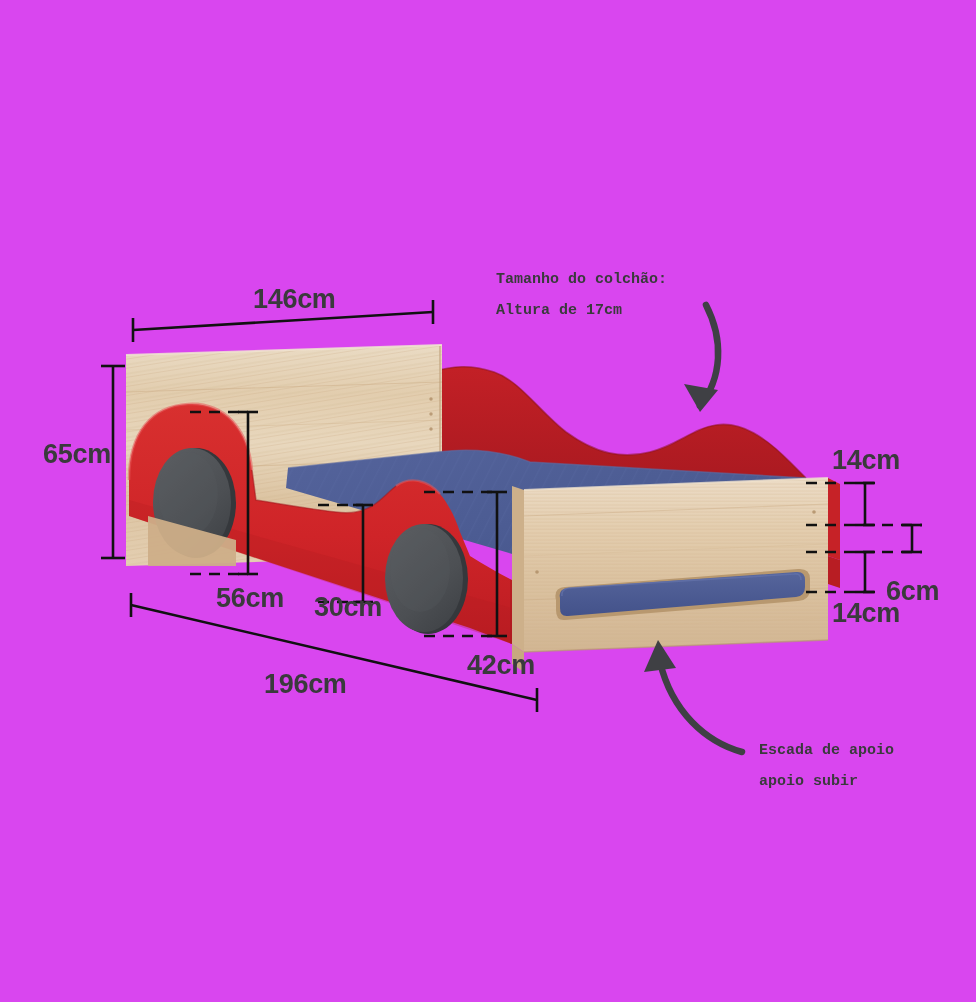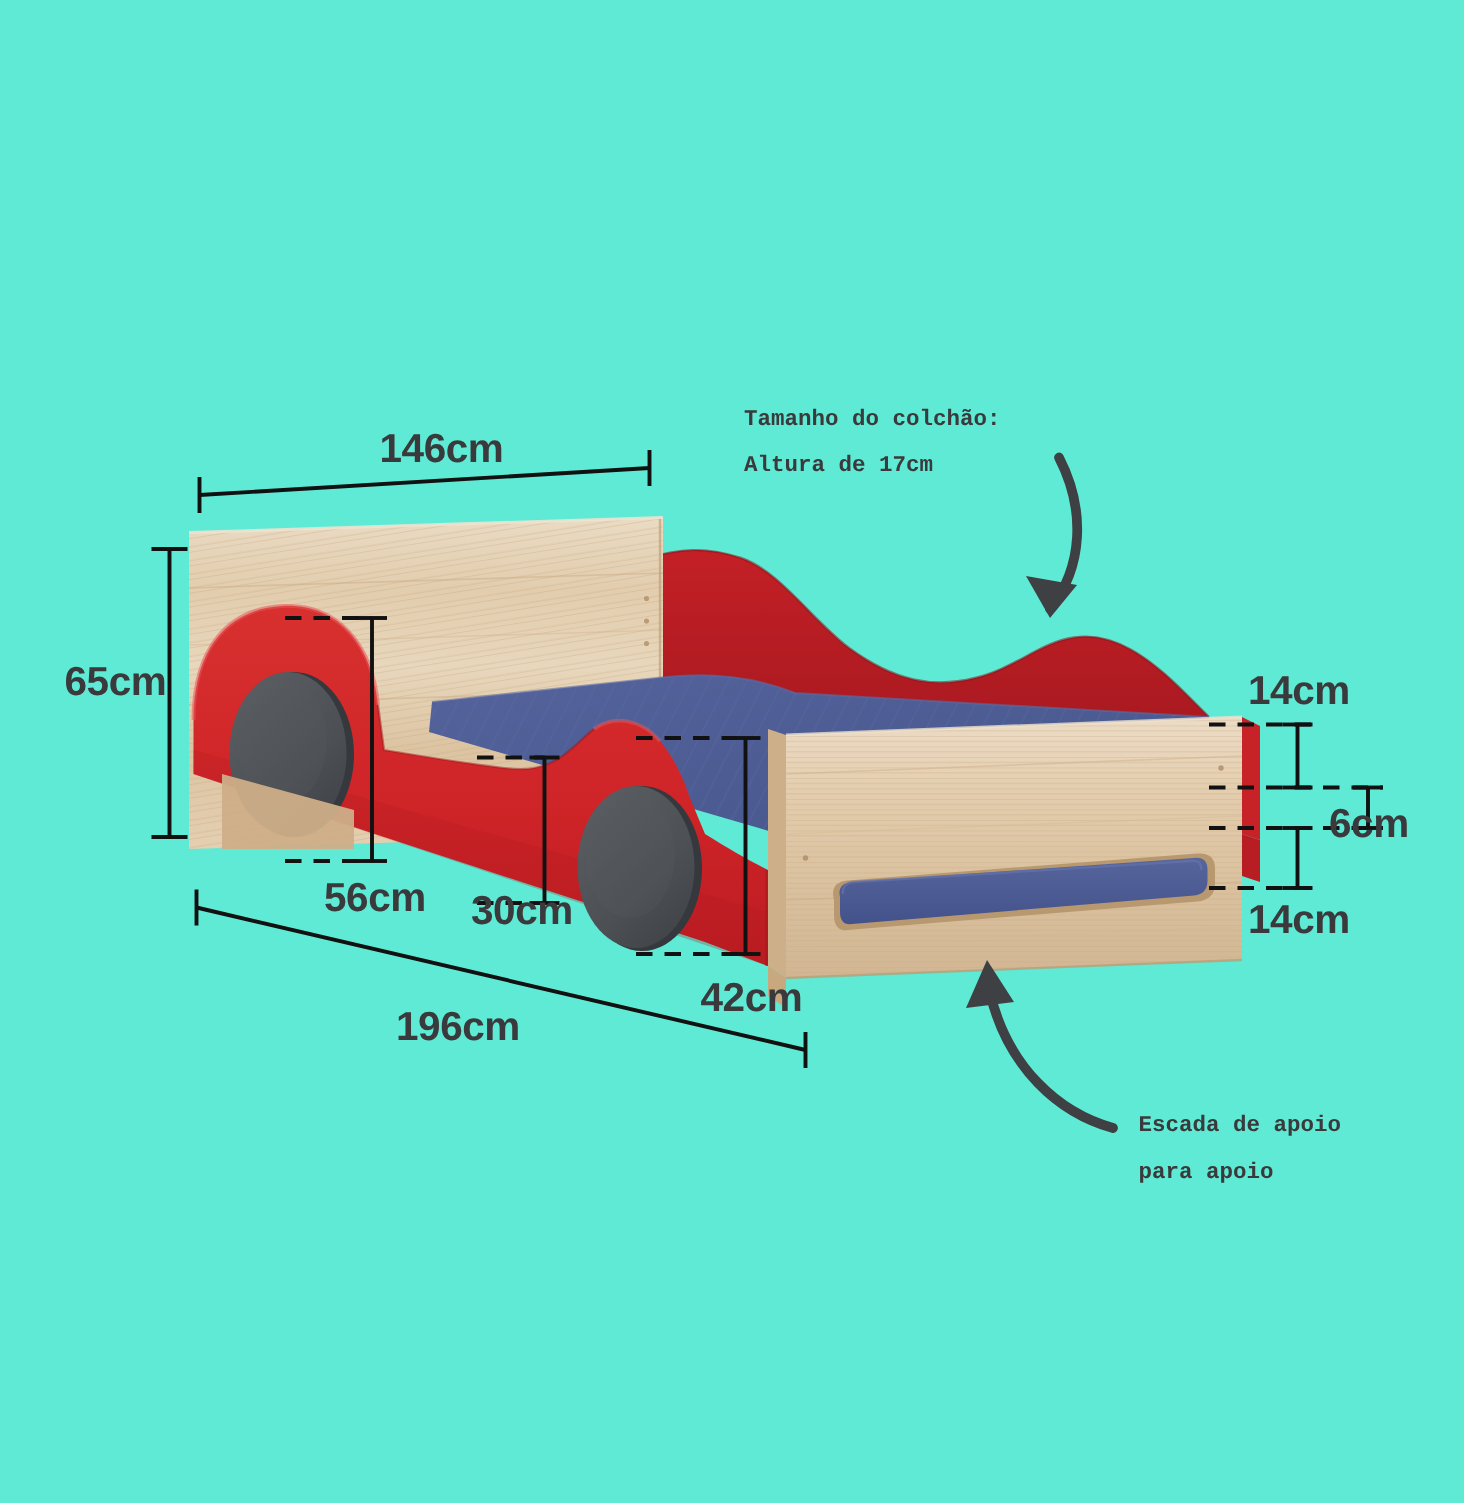--- a/index.html
+++ b/index.html
@@ -7,21 +7,21 @@
     padding: 0;
     background: #ffffff;
   }
   body {
     font-family: "Liberation Sans", sans-serif;
   }
   #stage {
     position: relative;
     width: 976px;
     height: 1002px;
-    background: #5eead4;
+    background: #d946ef;
     overflow: hidden;
   }
   #scene {
     position: absolute;
     left: 0;
     top: 0;
     width: 976px;
     height: 1002px;
   }
   .dim-label {
@@ -349,27 +349,27 @@
   <div class="dim-label" style="left:216px; top:583px;">56cm</div>
 
   <div class="dim-label" style="left:314px; top:592px;">30cm</div>
 
   <div class="dim-label" style="left:467px; top:634px;margin-top:16px;">42cm</div>
 
   <div class="dim-label" style="left:264px; top:669px;">196cm</div>
 
   <div class="dim-label" style="left:832px; top:445px;">14cm</div>
 
-  <div class="dim-label" style="left:886px; top:534px;">6cm</div>
+  <div class="dim-label" style="left:886px; top:576px;">6cm</div>
 
   <div class="dim-label" style="left:832px; top:598px;">14cm</div>
 
   <div class="note" style="left:496px; top:264px;">
     <span class="note-line">Tamanho do colchão:</span>
     <span class="note-line">Altura de 17cm</span>
   </div>
 
   <div class="note" style="left:723px; top:735px;margin-left:36px;">
     <span class="note-line">Escada de apoio</span>
-    <span class="note-line">para apoio</span>
+    <span class="note-line">apoio subir</span>
   </div>
 
 </div>
 
 </body></html>

